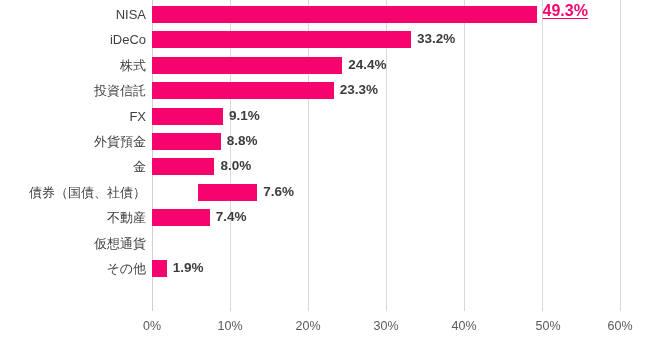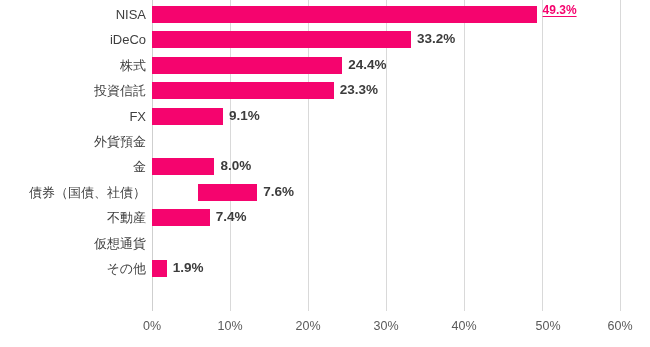--- a/index.html
+++ b/index.html
@@ -60,21 +60,21 @@
     position: absolute;
     top: 4px;
     font-size: 13.5px;
     font-weight: bold;
     color: #3c3c3c;
     white-space: nowrap;
     line-height: 19px;
   }
   .value.highlight {
     color: #F5046E;
-    font-size: 12px;
+    font-size: 16px;
     line-height: 19px;
     top: 1px;
     text-decoration: underline;
     text-underline-offset: 2px;
   }
 
   .cat-label {
     position: absolute;
     right: 0;
     width: 146px;
@@ -149,20 +149,24 @@
         <div class="value" style="left: 196.32px;">24.4%</div>
       </div>
       <div class="row" style="top: 76.2px; width: 468px;">
         <div class="bar" style="width: 181.74px; background: rgb(245, 4, 110);"></div>
         <div class="value" style="left: 187.74px;">23.3%</div>
       </div>
       <div class="row" style="top: 101.6px; width: 468px;">
         <div class="bar" style="width: 70.98px; background: rgb(245, 4, 110);"></div>
         <div class="value" style="left: 76.98px;">9.1%</div>
       </div>
+      <div class="row" style="top: 127px; width: 468px;">
+        <div class="bar" style="width: 68.64px; background: rgb(245, 4, 110);"></div>
+        <div class="value" style="left: 74.64px;">8.8%</div>
+      </div>
       <div class="row" style="top: 152.4px; width: 468px;">
         <div class="bar" style="width: 62.4px; background: rgb(245, 4, 110);"></div>
         <div class="value" style="left: 68.4px;">8.0%</div>
       </div>
       <div class="row" style="top: 177.8px; width: 468px; margin-left: 46px;">
         <div class="bar" style="width: 59.28px; background: rgb(245, 4, 110);"></div>
         <div class="value" style="left: 65.28px;">7.6%</div>
       </div>
       <div class="row" style="top: 203.2px; width: 468px;">
         <div class="bar" style="width: 57.72px; background: rgb(245, 4, 110);"></div>

